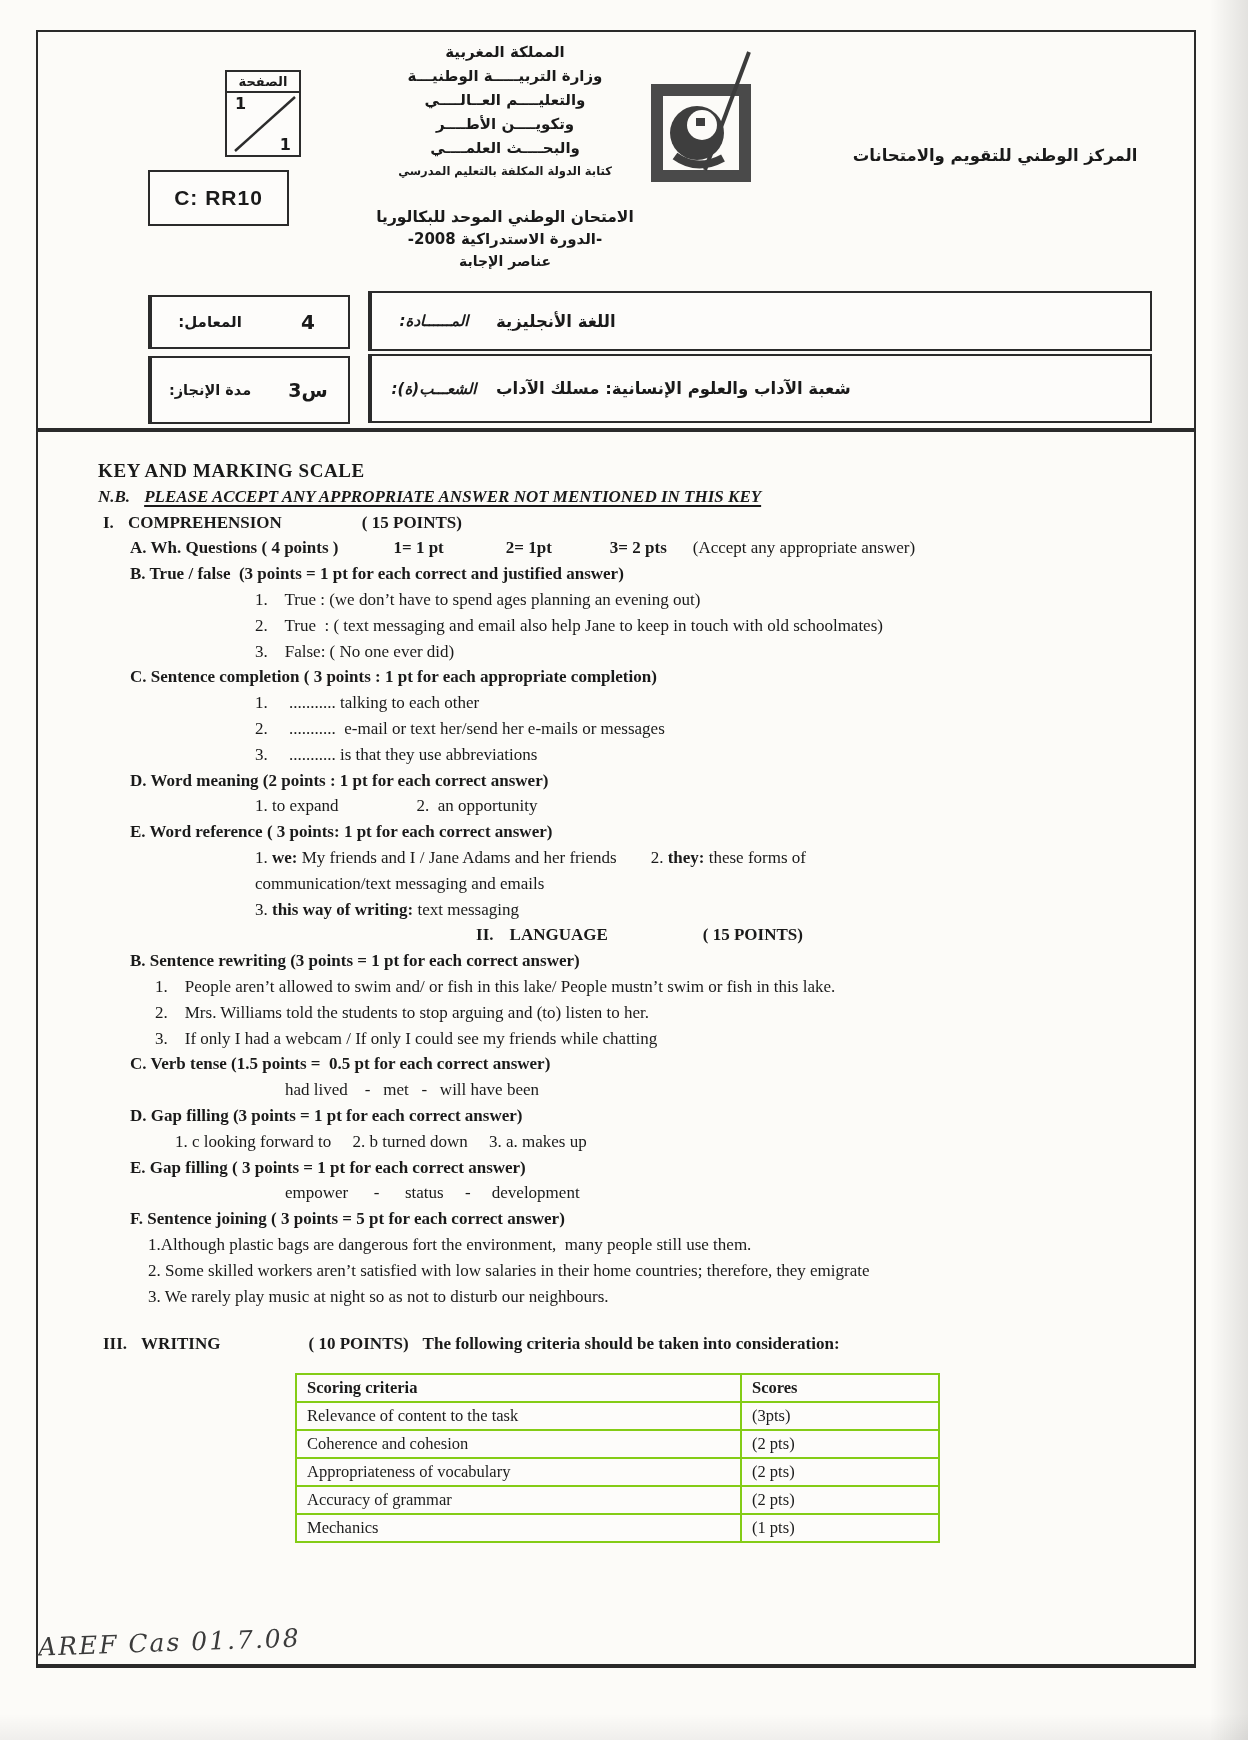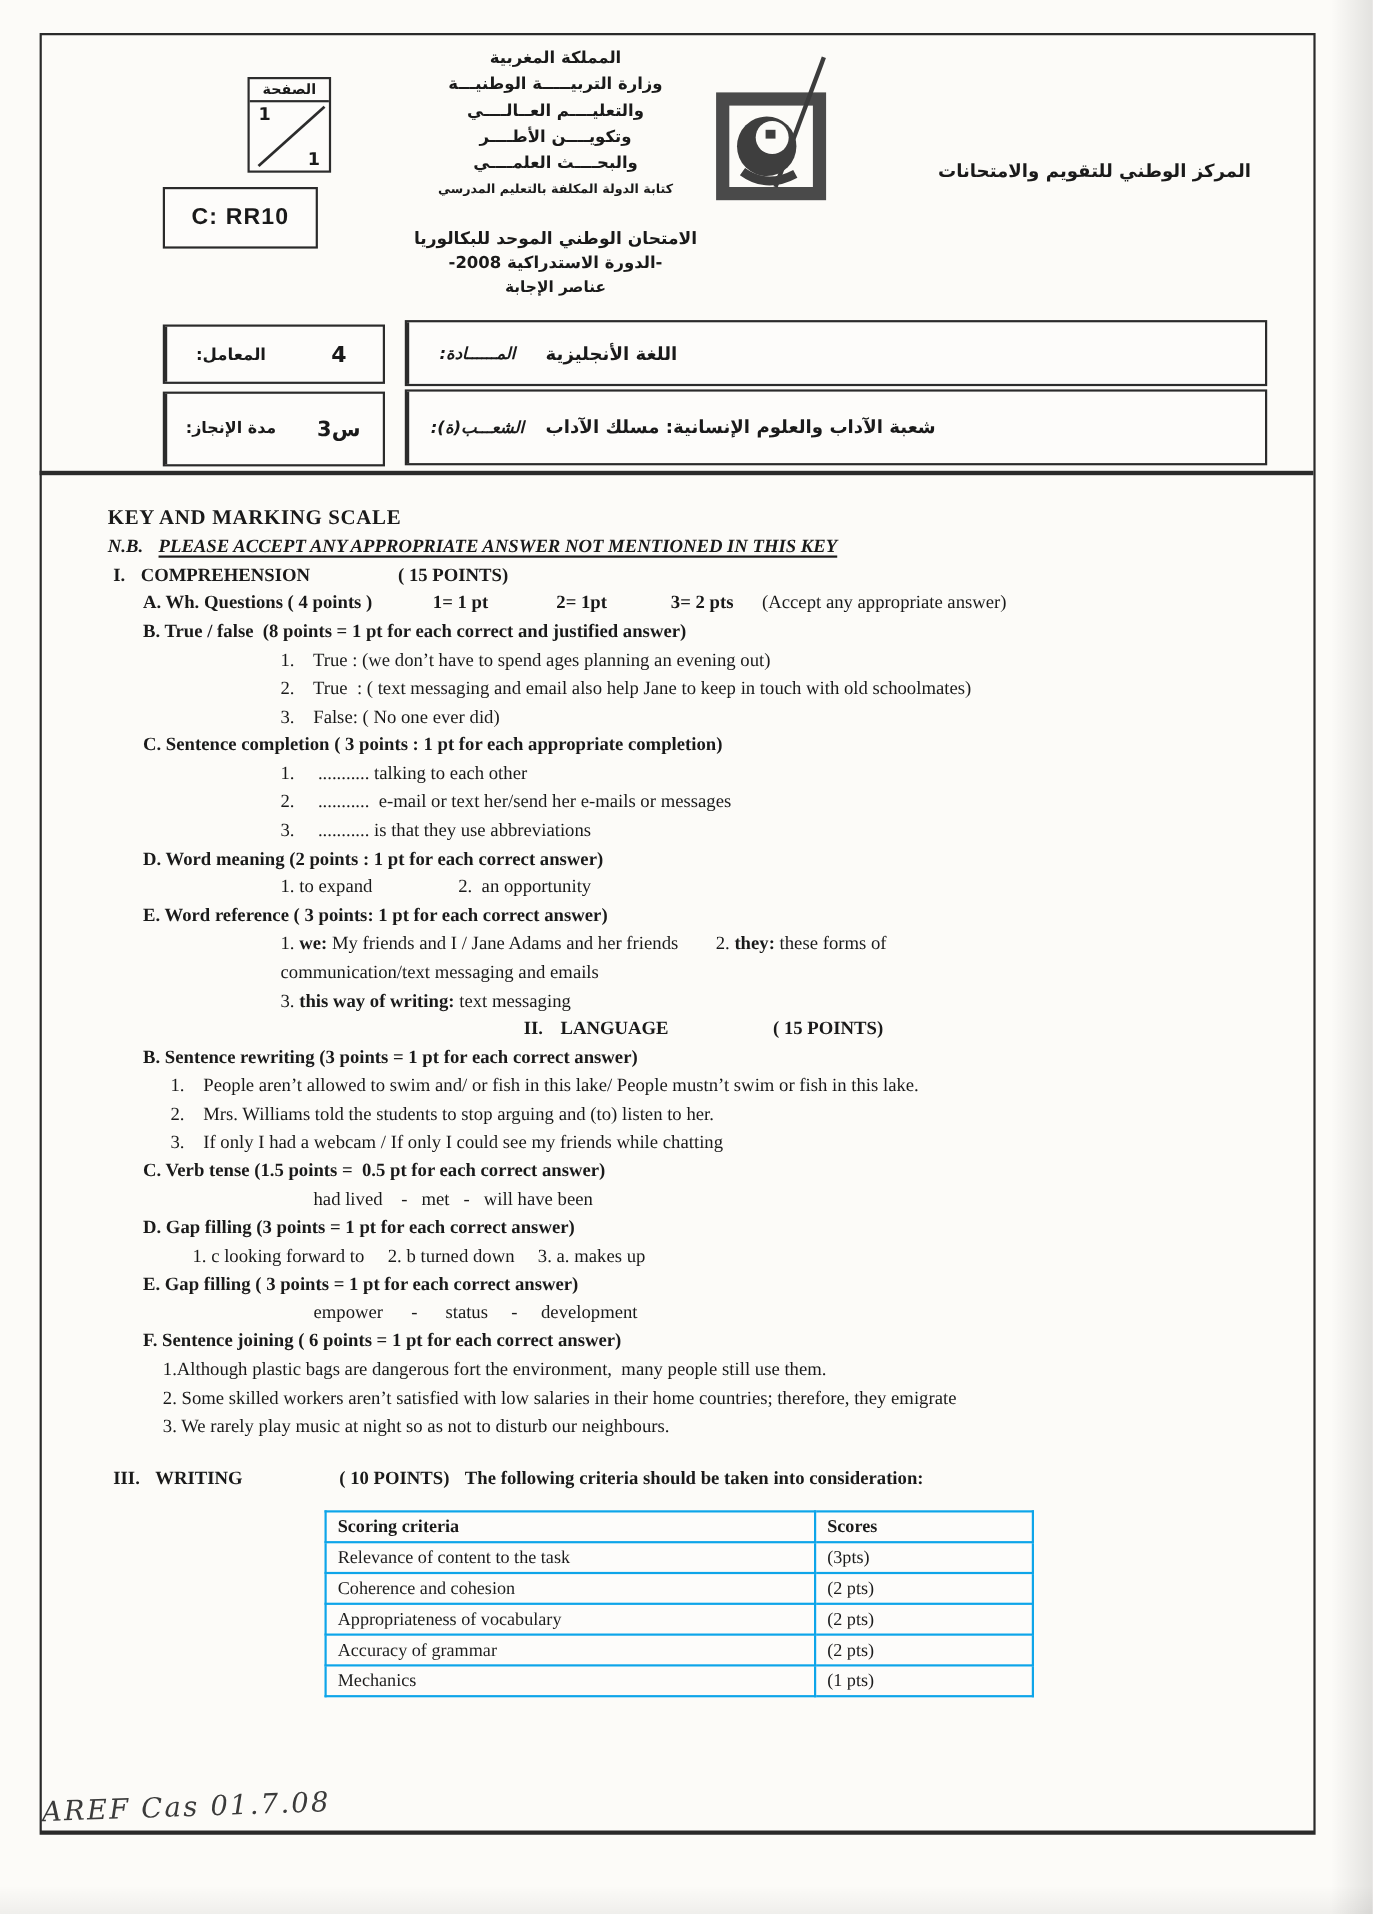--- a/index.html
+++ b/index.html
@@ -53,21 +53,21 @@
   
   .keybody{position:absolute;left:98px;top:458px;width:1078px;}
   .ln{white-space:pre-wrap;line-height:25.8px;font-size:17px;}
   .ln.ctr{}
   .ln.big{font-size:19px;letter-spacing:0.6px;}
   .b{font-weight:bold;}
   .i{font-style:italic;}
   .u{text-decoration:underline;text-decoration-thickness:2px;text-underline-offset:3px;}
 
   .scoring-table{border-collapse:collapse;margin:16px 0 0 197px;font-size:16.5px;background:#fdfcfa;}
-  .scoring-table th,.scoring-table td{border:2px solid #0ea5e9;padding:1px 10px;text-align:left;height:24px;}
+  .scoring-table th,.scoring-table td{border:2px solid #84cc16;padding:1px 10px;text-align:left;height:24px;}
   .scoring-table th{font-weight:bold;}
   .scoring-table td{font-weight:normal;color:#1c1c1c;}
   .col-crit{width:445px;}
   .col-score{width:198px;}
 
   .hand{position:absolute;left:38px;top:1628px;font-family:"DejaVu Serif",serif;font-style:italic;
         font-size:25px;color:#3b3b3b;transform:rotate(-2deg);letter-spacing:2px;}
 </style>
 </head>
 <body>
@@ -137,21 +137,21 @@
     <div class="cell valcell">شعبة الآداب والعلوم الإنسانية: مسلك الآداب</div>
     <div class="cell lblcell">الشعـــب(ة):</div>
   </div>
 
   <div class="keybody">
     <div>
         <div class="ln ctr big"><span class="b">KEY AND MARKING SCALE</span></div>
         <div class="ln ctr"><span class="b i">N.B.</span><span class="b i u" style="margin-left: 14px;">PLEASE ACCEPT ANY APPROPRIATE ANSWER NOT MENTIONED IN THIS KEY</span></div>
         <div class="ln" style="padding-left: 5px;"><span class="b">I.</span><span class="b" style="margin-left: 14px;">COMPREHENSION</span><span class="b" style="margin-left: 80px;">( 15 POINTS)</span></div>
         <div class="ln" style="padding-left: 32px;"><span class="b">A. Wh. Questions ( 4 points )</span><span class="b" style="margin-left: 55px;">1= 1 pt</span><span class="b" style="margin-left: 62px;">2= 1pt</span><span class="b" style="margin-left: 58px;">3= 2 pts</span><span style="margin-left: 26px;">(Accept any appropriate answer)</span></div>
-        <div class="ln" style="padding-left: 32px;"><span class="b">B. True / false  (8 points = 1 pt for each correct and justified answer)</span></div>
+        <div class="ln" style="padding-left: 32px;"><span class="b">B. True / false  (3 points = 1 pt for each correct and justified answer)</span></div>
         <div class="ln" style="padding-left: 157px;"><span>1.    True : (we don’t have to spend ages planning an evening out)</span></div>
         <div class="ln" style="padding-left: 157px;"><span>2.    True  : ( text messaging and email also help Jane to keep in touch with old schoolmates)</span></div>
         <div class="ln" style="padding-left: 157px;"><span>3.    False: ( No one ever did)</span></div>
         <div class="ln" style="padding-left: 32px;"><span class="b">C. Sentence completion ( 3 points : 1 pt for each appropriate completion)</span></div>
         <div class="ln" style="padding-left: 157px;"><span>1.     ........... talking to each other</span></div>
         <div class="ln" style="padding-left: 157px;"><span>2.     ...........  e-mail or text her/send her e-mails or messages</span></div>
         <div class="ln" style="padding-left: 157px;"><span>3.     ........... is that they use abbreviations</span></div>
         <div class="ln" style="padding-left: 32px;"><span class="b">D. Word meaning (2 points : 1 pt for each correct answer)</span></div>
         <div class="ln" style="padding-left: 157px;"><span>1. to expand</span><span style="margin-left: 78px;">2.  an opportunity</span></div>
         <div class="ln" style="padding-left: 32px;"><span class="b">E. Word reference ( 3 points: 1 pt for each correct answer)</span></div>
@@ -162,21 +162,21 @@
         <div class="ln" style="padding-left: 32px;"><span class="b">B. Sentence rewriting (3 points = 1 pt for each correct answer)</span></div>
         <div class="ln" style="padding-left: 57px;"><span>1.    People aren’t allowed to swim and/ or fish in this lake/ People mustn’t swim or fish in this lake.</span></div>
         <div class="ln" style="padding-left: 57px;"><span>2.    Mrs. Williams told the students to stop arguing and (to) listen to her.</span></div>
         <div class="ln" style="padding-left: 57px;"><span>3.    If only I had a webcam / If only I could see my friends while chatting</span></div>
         <div class="ln" style="padding-left: 32px;"><span class="b">C. Verb tense (1.5 points =  0.5 pt for each correct answer)</span></div>
         <div class="ln" style="padding-left: 187px;"><span>had lived    -   met   -   will have been</span></div>
         <div class="ln" style="padding-left: 32px;"><span class="b">D. Gap filling (3 points = 1 pt for each correct answer)</span></div>
         <div class="ln" style="padding-left: 77px;"><span>1. c looking forward to     2. b turned down     3. a. makes up</span></div>
         <div class="ln" style="padding-left: 32px;"><span class="b">E. Gap filling ( 3 points = 1 pt for each correct answer)</span></div>
         <div class="ln" style="padding-left: 187px;"><span>empower      -      status     -     development</span></div>
-        <div class="ln" style="padding-left: 32px;"><span class="b">F. Sentence joining ( 6 points = 1 pt for each correct answer)</span></div>
+        <div class="ln" style="padding-left: 32px;"><span class="b">F. Sentence joining ( 3 points = 5 pt for each correct answer)</span></div>
         <div class="ln" style="padding-left: 50px;"><span>1.Although plastic bags are dangerous fort the environment,  many people still use them.</span></div>
         <div class="ln" style="padding-left: 50px;"><span>2. Some skilled workers aren’t satisfied with low salaries in their home countries; therefore, they emigrate</span></div>
         <div class="ln" style="padding-left: 50px;"><span>3. We rarely play music at night so as not to disturb our neighbours.</span></div>
         <div class="ln" style="padding-left: 5px; margin-top: 22px;"><span class="b">III.</span><span class="b" style="margin-left: 14px;">WRITING</span><span class="b" style="margin-left: 88px;">( 10 POINTS)</span><span class="b" style="margin-left: 14px;">The following criteria should be taken into consideration:</span></div>
       </div>
 
     <table class="scoring-table">
       <colgroup>
           <col class="col-crit">
           <col class="col-score">

